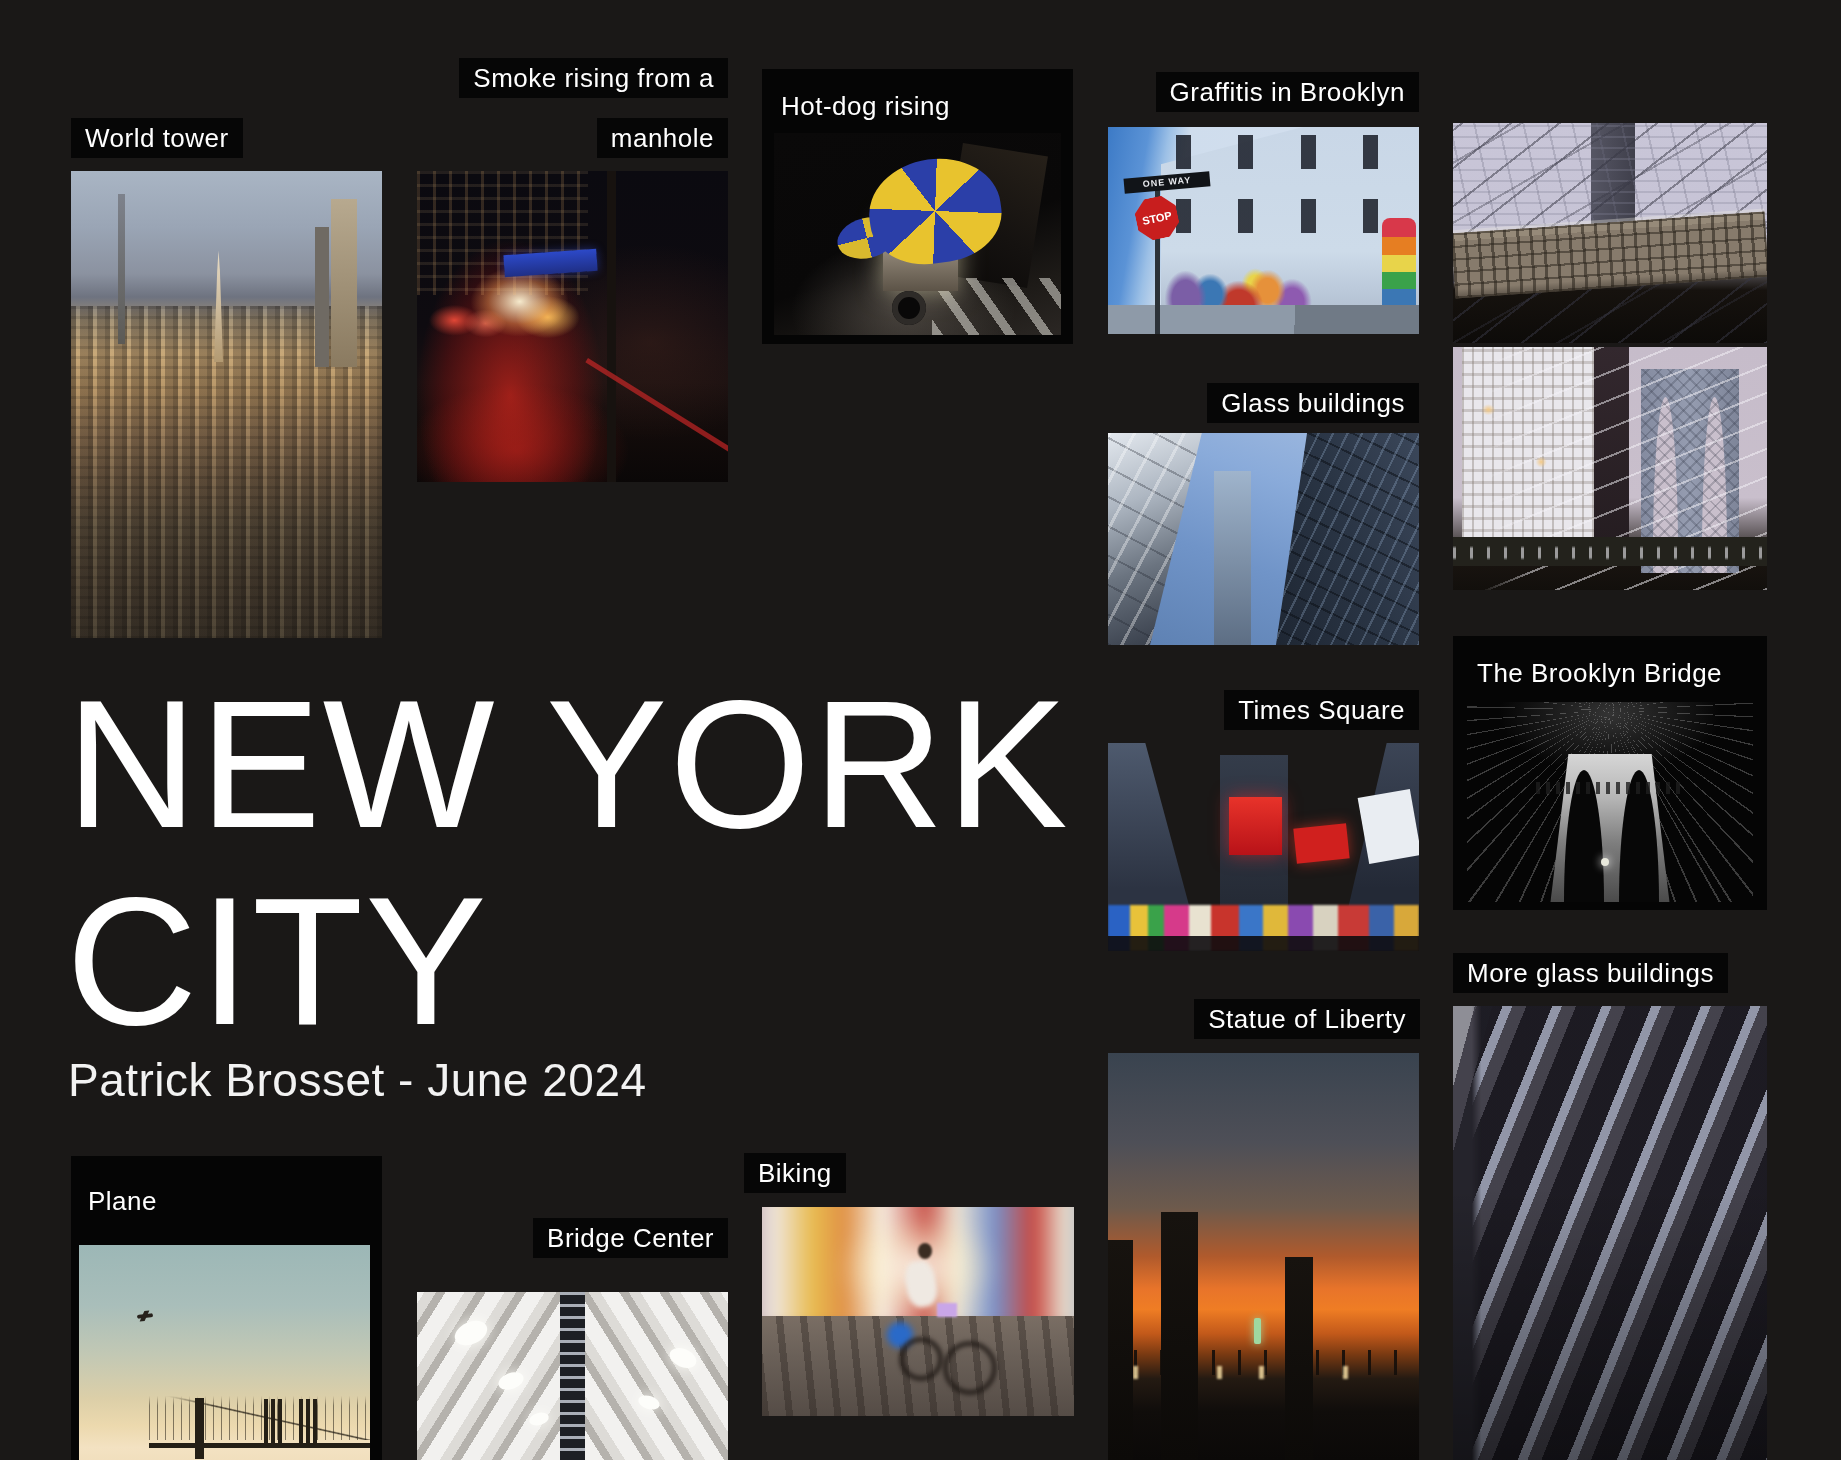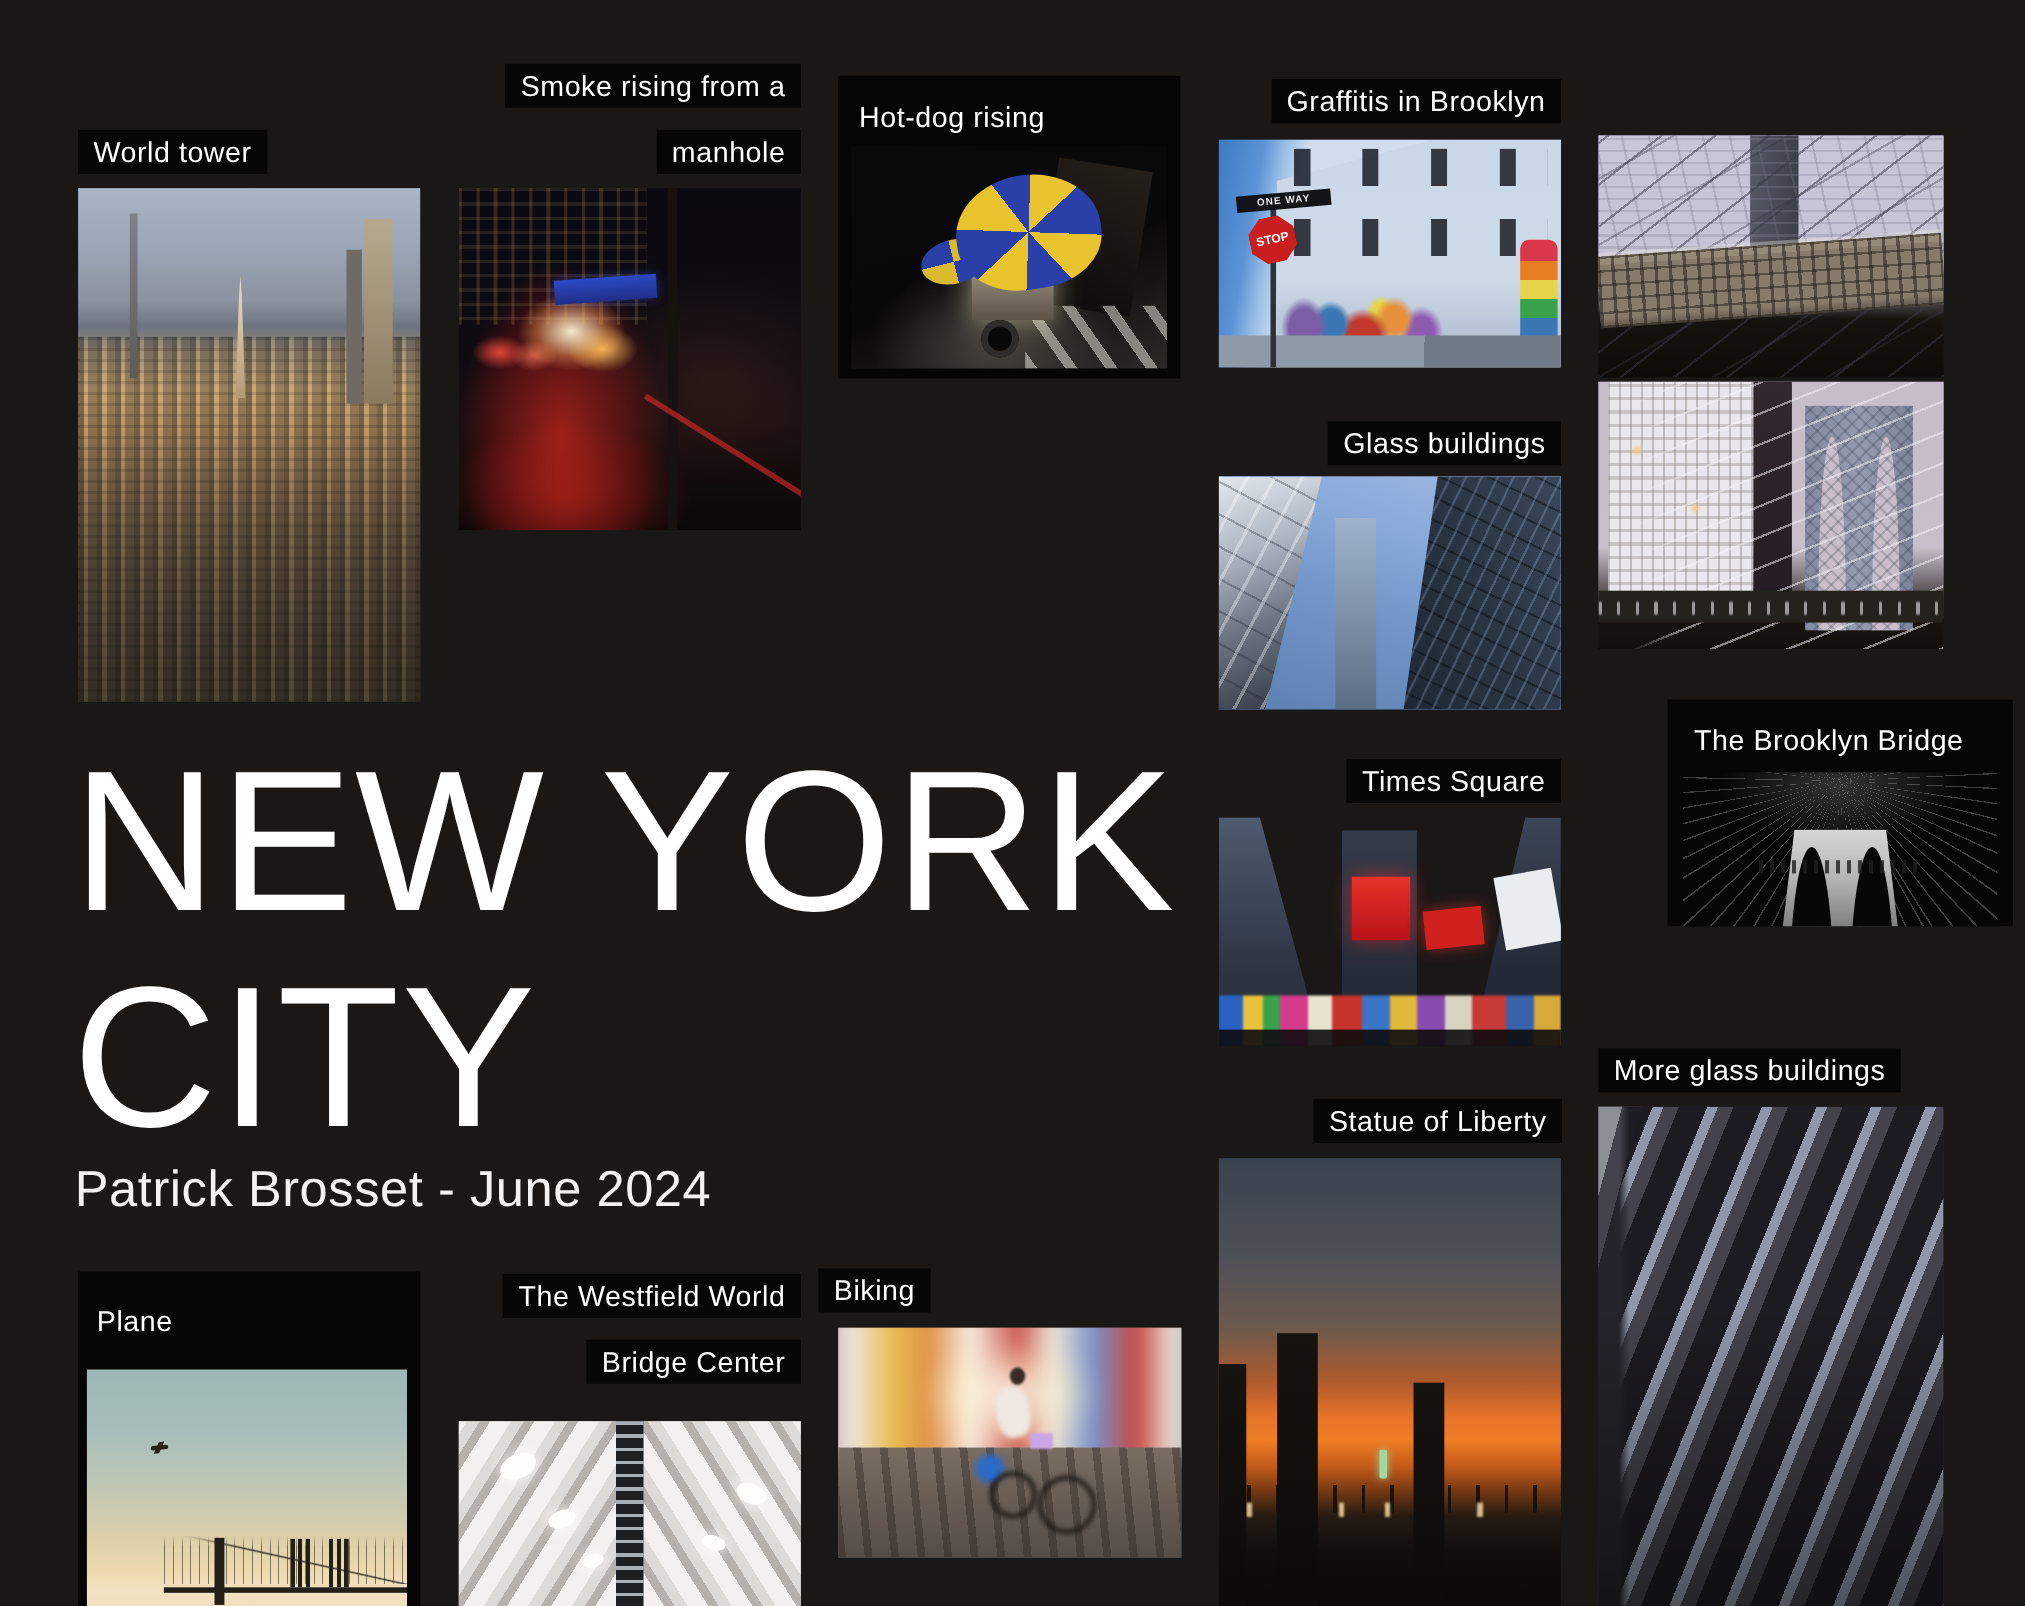--- a/index.html
+++ b/index.html
@@ -343,21 +343,21 @@
     <div class="bl"></div>
     <div class="bc"></div>
     <div class="br"></div>
     <div class="r1"></div>
     <div class="r2"></div>
     <div class="wb"></div>
     <div class="strip"></div>
     <div class="crowd"></div>
   </div>
 
-  <div class="framebox" style="left:1516px;top:636px;width:314px;height:206px">
+  <div class="framebox" style="left:1453px;top:636px;width:314px;height:274px">
     <div class="inchip" style="left:24px;top:22px">The Brooklyn Bridge</div>
     <div class="ph art-brooklyn" style="left:14px;top:66px;width:286px;height:200px">
       <div class="cables"></div>
       <div class="tower"></div>
       <div class="arch a"></div>
       <div class="arch b"></div>
       <div class="band"></div>
       <div class="lamp"></div>
     </div>
   </div>
@@ -388,21 +388,20 @@
         <div class="cab"></div>
         <div class="deck"></div>
         <div class="t t1"></div>
         <div class="t t2"></div>
       </div>
       <div class="chimney"></div>
 
     </div>
   </div>
 
-  <div class="chip" style="right:1113px;top:1158px">The Westfield World</div>
   <div class="chip" style="right:1113px;top:1218px">Bridge Center</div>
   <div class="ph art-westfield" style="left:417px;top:1292px;width:311px;height:168px">
     <div class="half l"></div>
     <div class="half r"></div>
     <div class="sky"></div>
     <div class="o o1"></div>
     <div class="o o2"></div>
     <div class="o o3"></div>
     <div class="o o4"></div>
     <div class="o o5"></div>

